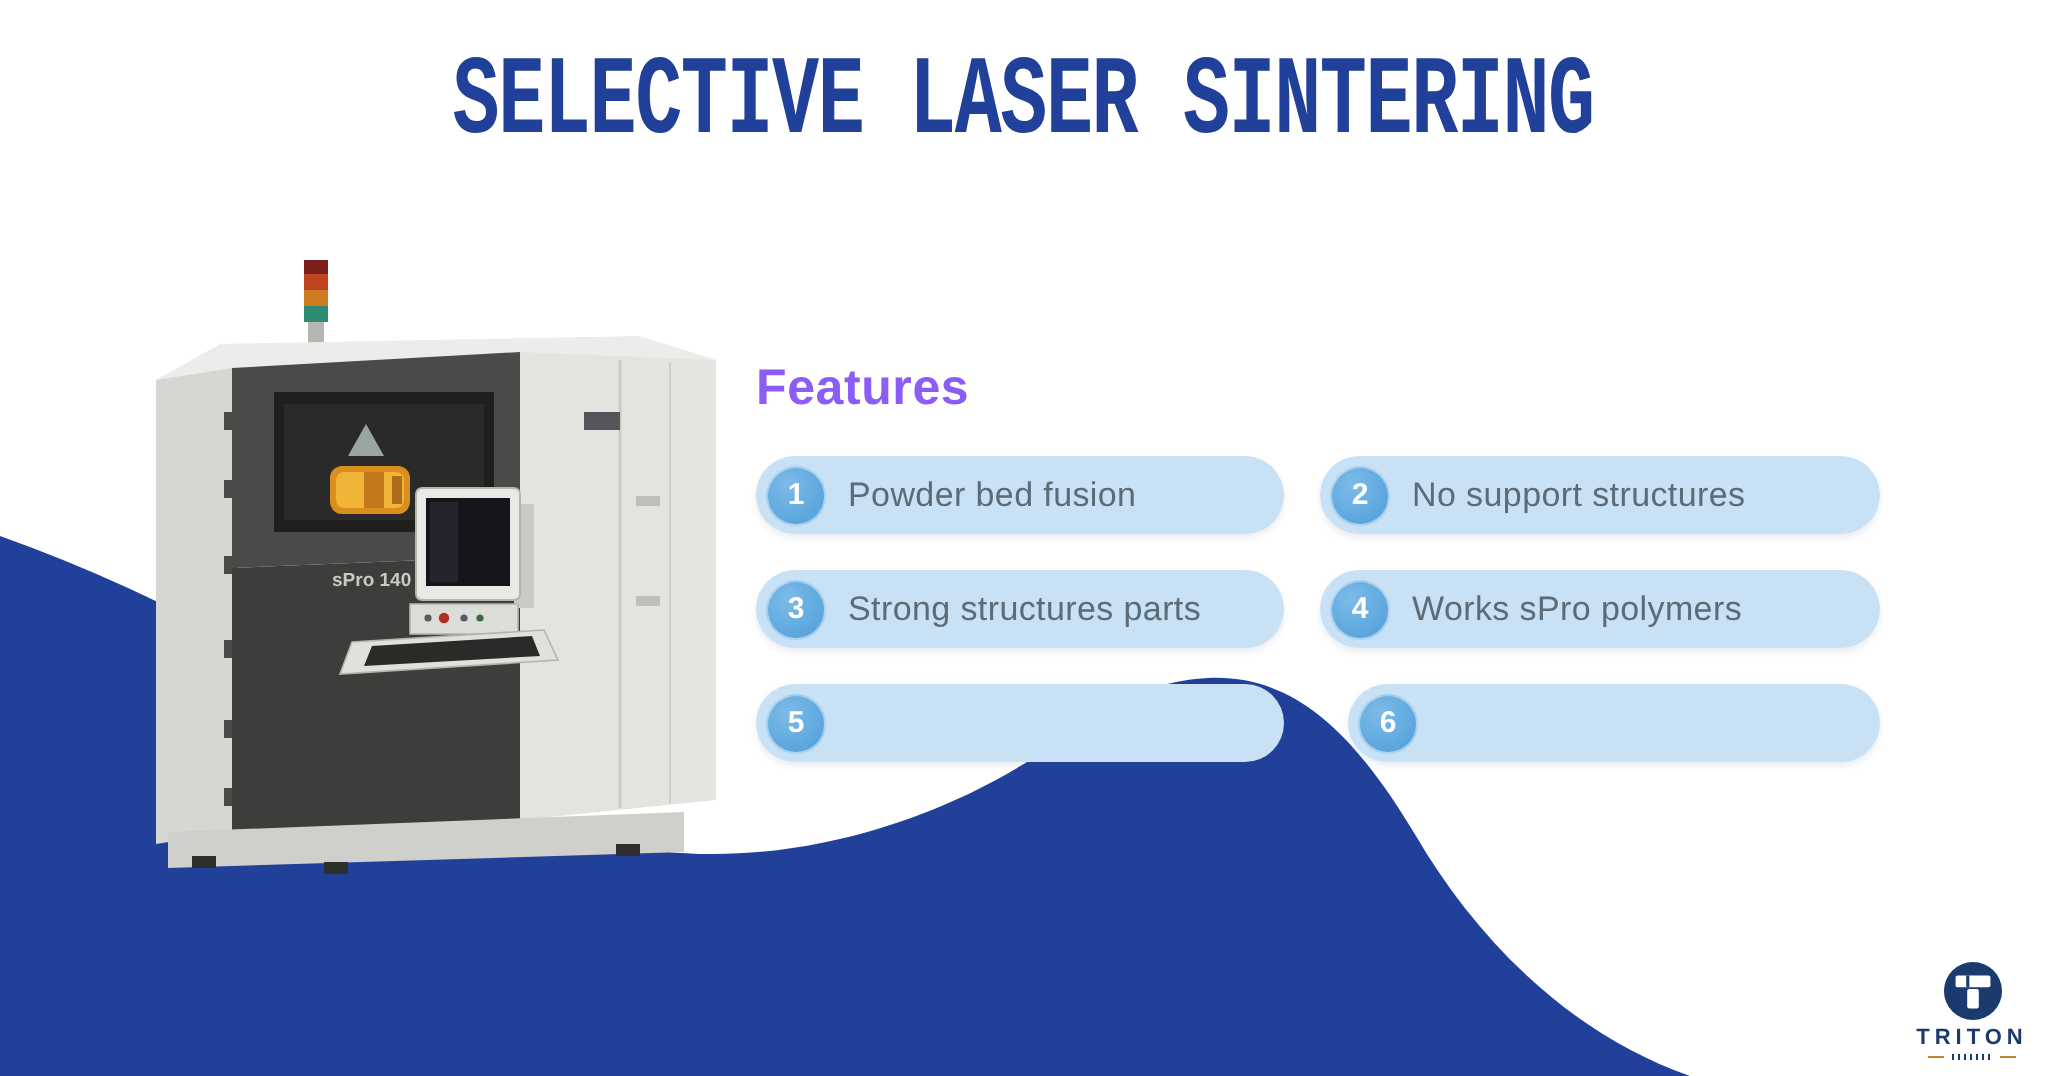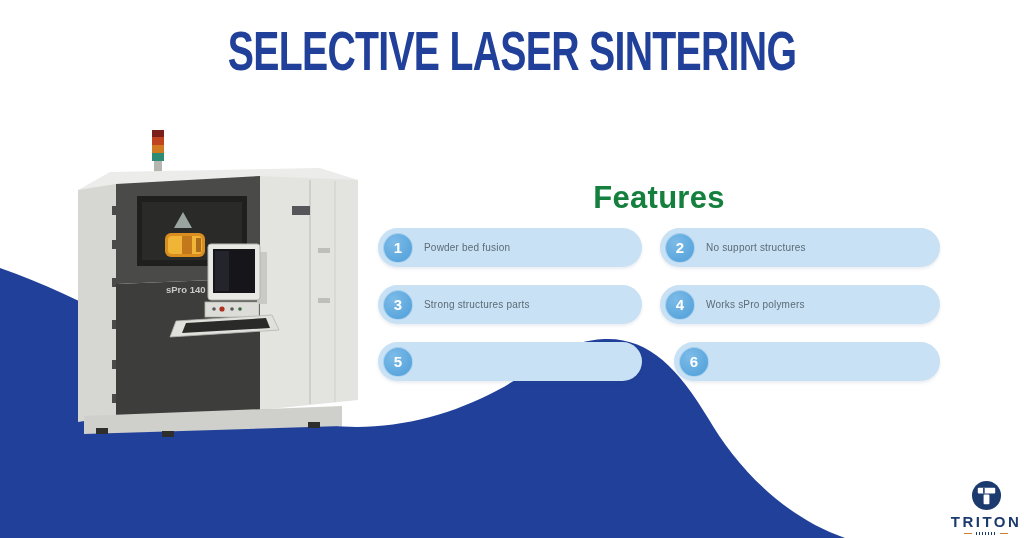--- a/index.html
+++ b/index.html
@@ -6,62 +6,62 @@
   .canvas{
     position:relative;width:1024px;height:538px;margin:0 auto;
     background:#ffffff;overflow:hidden;
     font-family:"Liberation Sans", sans-serif;
   }
   
   .blob-svg{position:absolute;left:0;top:0;width:1024px;height:538px;z-index:1;}
   
   .title-wrap{
     position:absolute;left:0;top:18px;width:1024px;height:66px;z-index:4;
-    display:flex;align-items:center;justify-content:center;
+    display:flex;align-items:center;justify-content:center;font-family:Liberation Mono, monospace;
   }
   .title-text{
     font-size:56px;font-weight:700;color:#21409A;line-height:1;
     letter-spacing:-1px;transform:scaleX(0.70);transform-origin:center;
     white-space:nowrap;
   }
   
   .machine{position:absolute;left:70px;top:128px;width:295px;height:312px;z-index:2;}
   
   .features-heading{
     position:absolute;left:378px;top:180px;width:562px;z-index:3;
-    text-align:center;font-size:31px;font-weight:700;color:#15803d;
+    font-size:25px;font-weight:700;color:#8b5cf6;
     letter-spacing:0.3px;
   }
   .pill-grid{
     position:absolute;left:378px;top:228px;z-index:3;
     display:grid;grid-template-columns:264px 280px;
     column-gap:18px;row-gap:18px;
   }
   .pill{
     height:39px;border-radius:20px;background:#c8e1f4;
     display:flex;align-items:center;padding-left:5px;box-sizing:border-box;
     box-shadow:0 2px 3px rgba(40,70,120,0.10);
   }
   .pill.offset{margin-left:14px;}
   .pill-num{
     width:30px;height:30px;border-radius:50%;flex:0 0 30px;
     background:radial-gradient(circle at 35% 30%, #7cbbe8, #4e9ed9);
     border:1px solid rgba(255,255,255,0.45);box-sizing:border-box;
     display:flex;align-items:center;justify-content:center;
     color:#ffffff;font-size:15px;font-weight:700;margin-right:11px;
   }
-  .pill-label{font-size:10px;color:#5c6b76;letter-spacing:0.2px;white-space:nowrap;}
+  .pill-label{font-size:17px;color:#5c6b76;letter-spacing:0.2px;white-space:nowrap;}
   
   .logo{
     position:absolute;left:956px;top:480px;width:60px;z-index:3;
     display:flex;flex-direction:column;align-items:center;
   }
   .logo-mark{width:31px;height:31px;}
   .logo-name{
-    margin-top:2px;font-size:15px;font-weight:700;color:#1b3a6e;
+    margin-top:2px;font-size:11px;font-weight:700;color:#1b3a6e;
     letter-spacing:2.5px;white-space:nowrap;
   }
   .logo-tagline{margin-top:2px;display:flex;align-items:center;gap:4px;}
   .logo-dash{width:8px;height:1.5px;background:#c8822d;}
   .logo-mid{
     width:20px;height:2.5px;
     background:repeating-linear-gradient(90deg,#1b3a6e 0 1px,transparent 1px 3px);
   }
 </style>
 </head>

